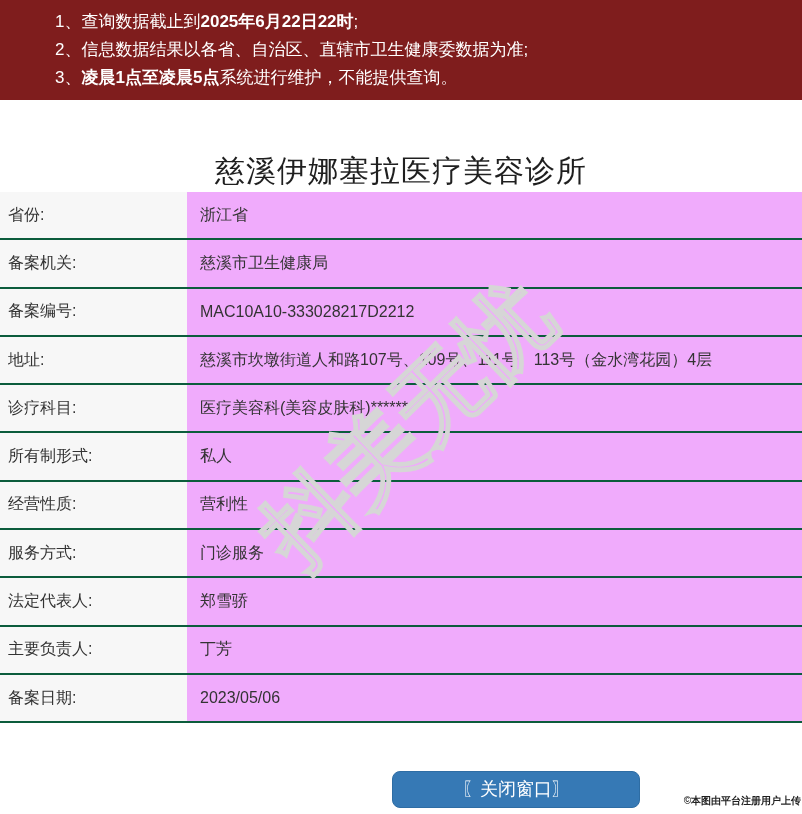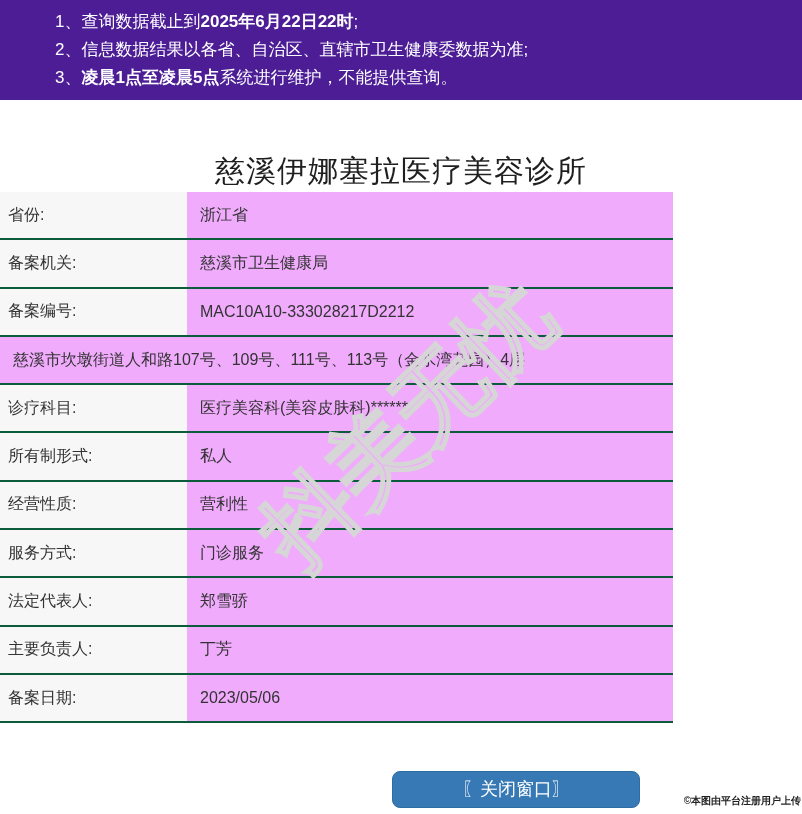--- a/index.html
+++ b/index.html
@@ -6,21 +6,21 @@
   html, body { width: 802px; height: 814px; }
   body {
     position: relative;
     background: #ffffff;
     font-family: "Liberation Sans", "DejaVu Sans", sans-serif;
     overflow: hidden;
   }
 
   
   .notice-bar {
-    background: #4c1d95;
+    background: #7f1d1d;
     height: 100px;
     padding: 8px 10px 0 55px;
   }
   .notice-line {
     color: #ffffff;
     font-size: 17px;
     line-height: 28px;
     white-space: nowrap;
   }
   .notice-line b { font-weight: bold; }
@@ -33,21 +33,21 @@
     justify-content: center;
   }
   .page-title {
     font-size: 30px;
     font-weight: 400;
     color: #1f1f1f;
     letter-spacing: 1px;
   }
 
   
-  .info-table { width: 673px; }
+  .info-table { width: 802px; }
   .info-row {
     display: flex;
     height: 48.3px;
     border-bottom: 2px solid #0c5c3c;
   }
   .cell-label {
     width: 187px;
     background: #f7f7f7;
     display: flex;
     align-items: center;
@@ -137,20 +137,21 @@
   </div>
   <div class="info-row">
     <div class="cell-label">备案机关:</div>
     <div class="cell-value">慈溪市卫生健康局</div>
   </div>
   <div class="info-row">
     <div class="cell-label">备案编号:</div>
     <div class="cell-value">MAC10A10-333028217D2212</div>
   </div>
   <div class="info-row">
+    <div class="cell-label">地址:</div>
     <div class="cell-value">慈溪市坎墩街道人和路107号、109号、111号、113号（金水湾花园）4层</div>
   </div>
   <div class="info-row">
     <div class="cell-label">诊疗科目:</div>
     <div class="cell-value">医疗美容科(美容皮肤科)******</div>
   </div>
   <div class="info-row">
     <div class="cell-label">所有制形式:</div>
     <div class="cell-value">私人</div>
   </div>

